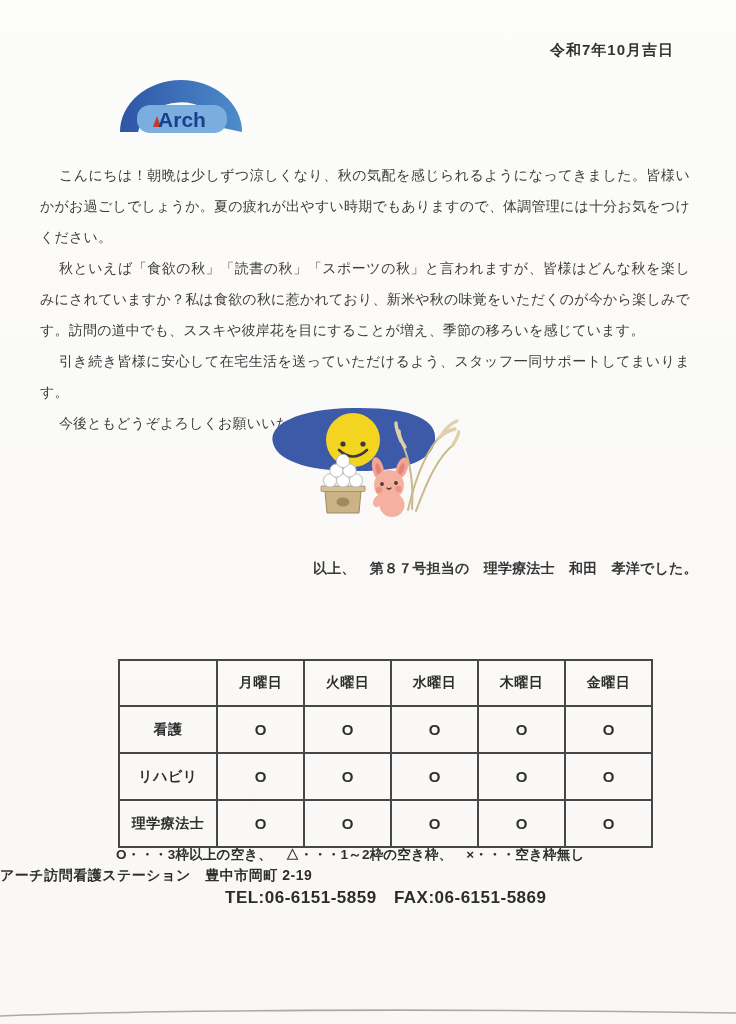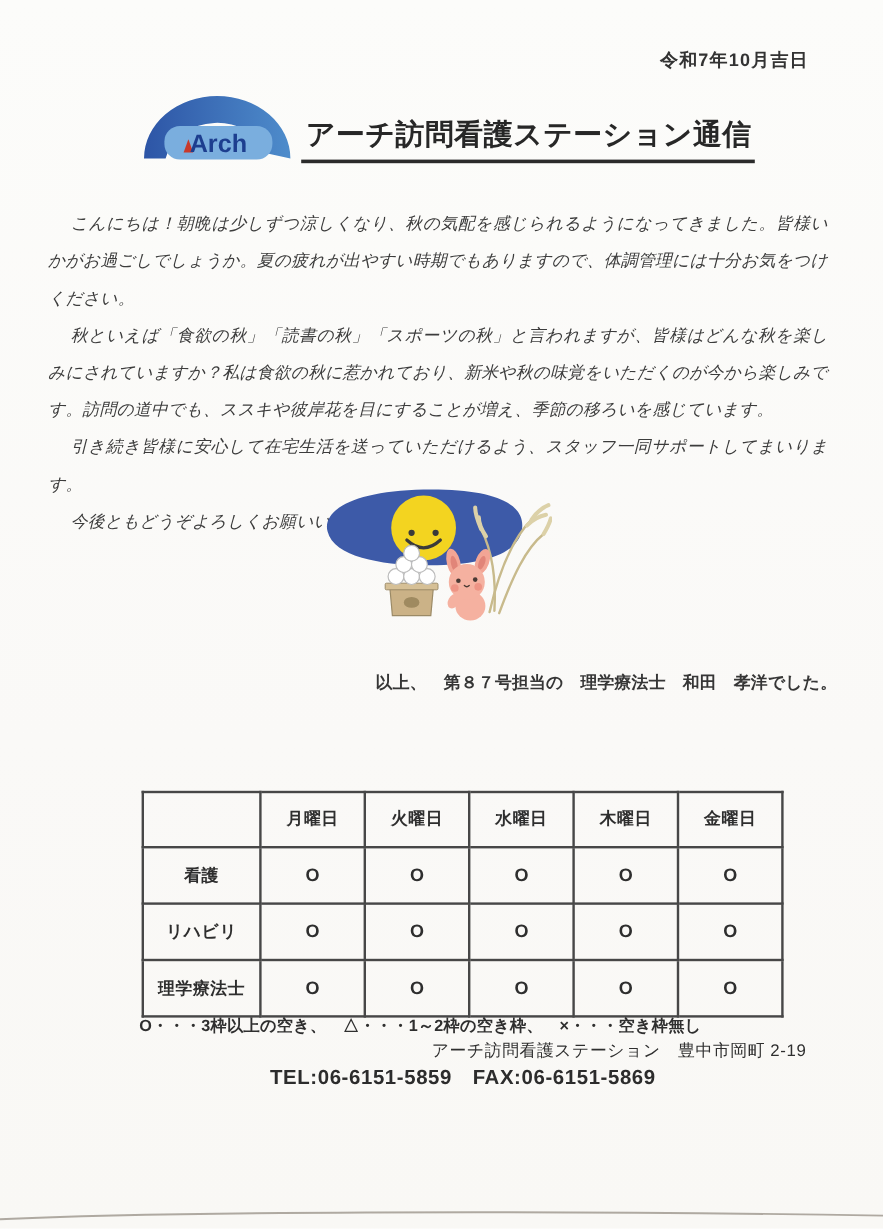--- a/index.html
+++ b/index.html
@@ -12,21 +12,21 @@
     position:absolute;top:41px;right:62px;
     font-size:15px;font-weight:700;letter-spacing:1px;color:#333;
   }
   .masthead{position:absolute;left:117px;top:78px;display:flex;align-items:flex-end;}
   .logo-svg{width:128px;height:58px;display:block;flex:0 0 auto;}
   .title{
     font-size:24px;font-weight:800;color:#272727;line-height:1.15;
     letter-spacing:0.5px;padding:0 3px 6px 4px;margin-left:6px;
     border-bottom:3px solid #2b2b2b;white-space:nowrap;
   }
-  .body-text{position:absolute;left:40px;top:171px;width:650px;font-style:italic;}
+  .body-text{position:absolute;left:40px;top:160px;width:650px;}
   .body-text p{
     margin:0;font-size:14px;line-height:31px;font-weight:500;
     color:#3c3c3c;letter-spacing:0.2px;text-indent:1.35em;text-align:justify;
   }
   .illustration{position:absolute;left:266px;top:403px;width:194px;height:118px;}
   .attribution{
     position:absolute;left:313px;top:560px;
     font-size:14px;font-weight:600;color:#363636;letter-spacing:0.2px;white-space:nowrap;
   }
   .heading{
@@ -41,22 +41,22 @@
   }
   .avail-table th.corner{width:96px;height:44px;}
   .avail-table th.day{width:85px;height:44px;font-size:14px;font-weight:800;letter-spacing:0.5px;}
   .avail-table th.rowlabel{height:45px;font-size:14px;font-weight:800;letter-spacing:0.5px;}
   .avail-table td.mark{height:45px;font-size:15px;font-weight:800;}
   .legend{
     position:absolute;left:100px;top:846px;
     font-size:13.5px;font-weight:700;color:#2f2f2f;letter-spacing:0.2px;white-space:nowrap;margin-left:16px;
   }
   .address{
-    position:absolute;left:0;top:867px;width:672px;text-align:right;
-    font-size:14px;font-weight:400;color:#2f2f2f;letter-spacing:0.5px;
+    position:absolute;left:0;top:867px;width:672px;text-align:left;
+    font-size:14px;font-weight:700;color:#2f2f2f;letter-spacing:0.5px;
   }
   .telfax{
     position:absolute;left:225px;top:888px;
     font-size:17px;font-weight:700;color:#2c2c2c;letter-spacing:0.5px;white-space:nowrap;
   }
   .telfax .fax{margin-left:12px;}
   .scan-edge{position:absolute;left:0;top:1006px;width:736px;height:14px;}
 </style>
 </head>
 <body>
@@ -71,21 +71,20 @@
         <linearGradient id="archGrad" x1="0" y1="0" x2="1" y2="0">
           <stop offset="0" stop-color="#2d55a6"></stop>
           <stop offset="1" stop-color="#4e8ccb"></stop>
         </linearGradient>
       </defs>
       <path d="M3,54 A61,52 0 0 1 125,54 L106,50 A44,37 0 0 0 21,54 Z" fill="url(#archGrad)"></path>
       <rect x="20" y="27" width="90" height="28" rx="13" fill="#7aaede"></rect>
       <polygon points="36,49 40,38 44,49" fill="#c8392b"></polygon>
       <text x="65" y="49" text-anchor="middle" font-family="Liberation Sans, sans-serif" font-size="21" font-weight="bold" fill="#1d3e8f">Arch</text>
     </svg>
-    <div class="title">アーチ訪問看護ステーション通信</div>
   </div>
 
   <div class="body-text">
     <p>こんにちは！朝晩は少しずつ涼しくなり、秋の気配を感じられるようになってきました。皆様いかがお過ごしでしょうか。夏の疲れが出やすい時期でもありますので、体調管理には十分お気をつけください。</p>
     <p>秋といえば「食欲の秋」「読書の秋」「スポーツの秋」と言われますが、皆様はどんな秋を楽しみにされていますか？私は食欲の秋に惹かれており、新米や秋の味覚をいただくのが今から楽しみです。訪問の道中でも、ススキや彼岸花を目にすることが増え、季節の移ろいを感じています。</p>
     <p>引き続き皆様に安心して在宅生活を送っていただけるよう、スタッフ一同サポートしてまいります。</p>
     <p>今後ともどうぞよろしくお願いいたします。</p>
   </div>
 
   <svg class="illustration" viewBox="0 0 194 118" aria-hidden="true">

